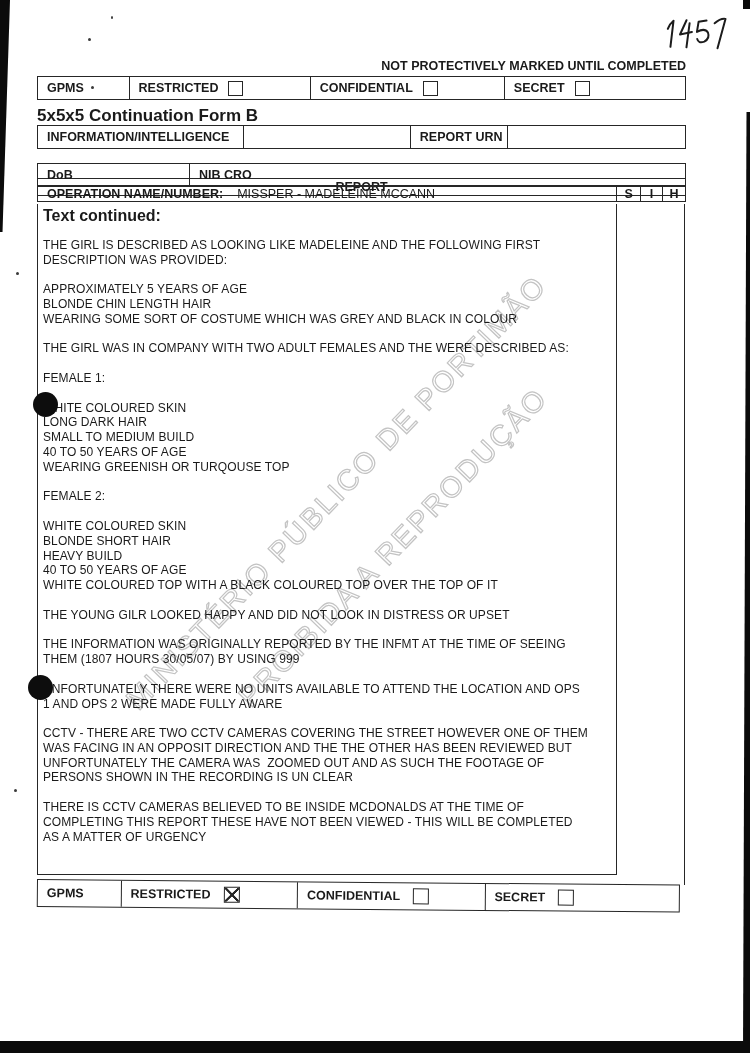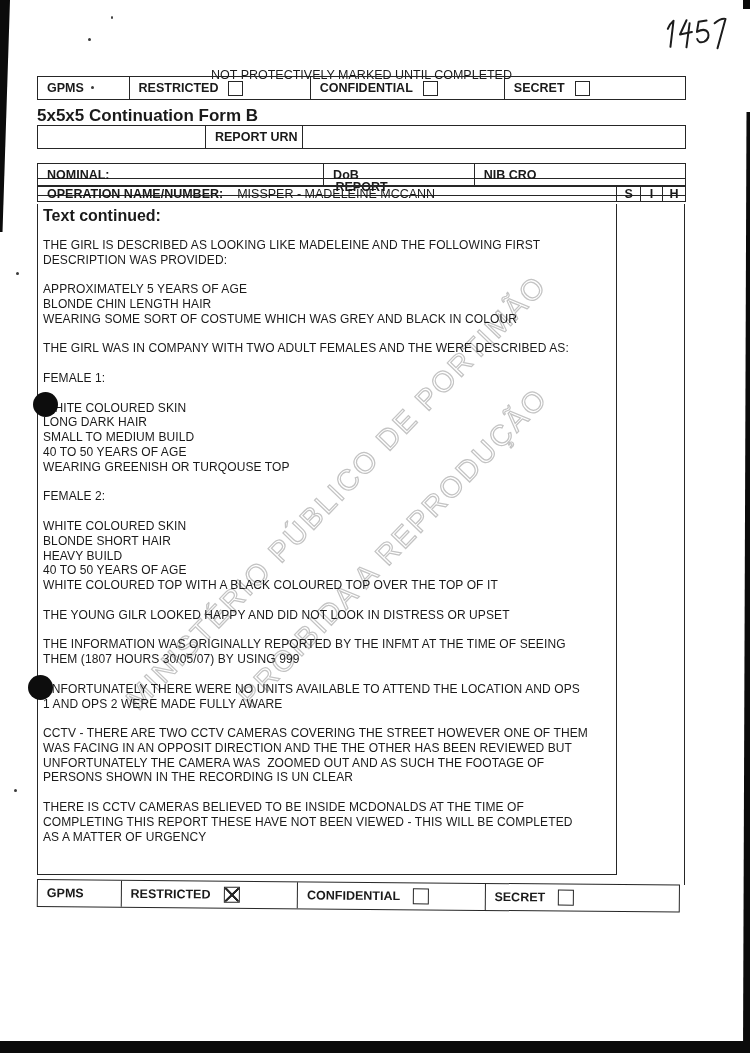--- a/index.html
+++ b/index.html
@@ -18,22 +18,22 @@
   .hole.h1{left:33px;top:392px;}
   .hole.h2{left:28px;top:675px;}
   .speck{position:absolute;background:#3a3a3a;border-radius:50%;}
   
   .watermark{position:absolute;left:45px;top:370px;width:640px;height:300px;z-index:1;
     display:flex;flex-direction:column;align-items:center;justify-content:center;gap:46px;
     transform:rotate(-46deg);pointer-events:none;}
   .watermark span{font-size:29px;letter-spacing:2.5px;white-space:nowrap;
     color:transparent;-webkit-text-stroke:1.2px #c3c3c3;}
   
-  .banner{position:absolute;left:37px;top:68px;width:649px;text-align:center;
-    font-weight:normal;font-size:12.5px;z-index:2;}
+  .banner{position:absolute;left:37px;top:59px;width:649px;text-align:right;
+    font-weight:bold;font-size:12.5px;z-index:2;}
   .form-title{position:absolute;left:37px;top:106px;width:649px;text-align:left;
     font-weight:bold;font-size:17px;z-index:2;}
   .hand-number{position:absolute;left:658px;top:12px;z-index:3;transform:rotate(-2deg);}
   
   .trow{position:absolute;left:37px;display:flex;border:1.7px solid #262626;
     box-sizing:border-box;background:transparent;z-index:2;}
   .cell{display:flex;align-items:center;box-sizing:border-box;padding-left:9px;
     font-size:12.5px;font-weight:bold;white-space:nowrap;overflow:visible;}
   .cell + .cell{border-left:1.7px solid #262626;}
   .cell.center{justify-content:center;padding-left:0;}
@@ -92,37 +92,37 @@
     </div>
     <div class="cell" style="width:28%;">
       <span>SECRET</span>
       <span class="checkbox"></span>
     </div>
   </div>
 
   <div class="form-title">5x5x5 Continuation Form B</div>
 
   <div class="trow" style="top:125px;width:649px;height:23.5px;">
+    <div class="cell" style="width:206px;">
+      <span>INFORMATION/INTELLIGENCE</span>
+    </div>
     <div class="cell" style="width:167px;"></div>
     <div class="cell" style="width:97px;">
       <span>REPORT URN</span>
     </div>
     <div class="cell" style="width:179px;"></div>
   </div>
 
   <div class="trow" style="top:147px;width:649px;height:17.5px;margin-top:31px;">
     <div class="cell center" style="width:100%;font-size:12.5px;">
       <span>REPORT</span>
     </div>
   </div>
 
   <div class="trow" style="top:163px;width:649px;height:23.5px;">
-    <div class="cell" style="width:286px;">
-      <span>NOMINAL:</span>
-    </div>
     <div class="cell" style="width:151px;">
       <span>DoB</span>
     </div>
     <div class="cell" style="width:212px;">
       <span>NIB CRO</span>
     </div>
   </div>
 
   <div class="trow" style="top:185px;width:649px;height:17px;">
     <div class="cell" style="width:580px;">

